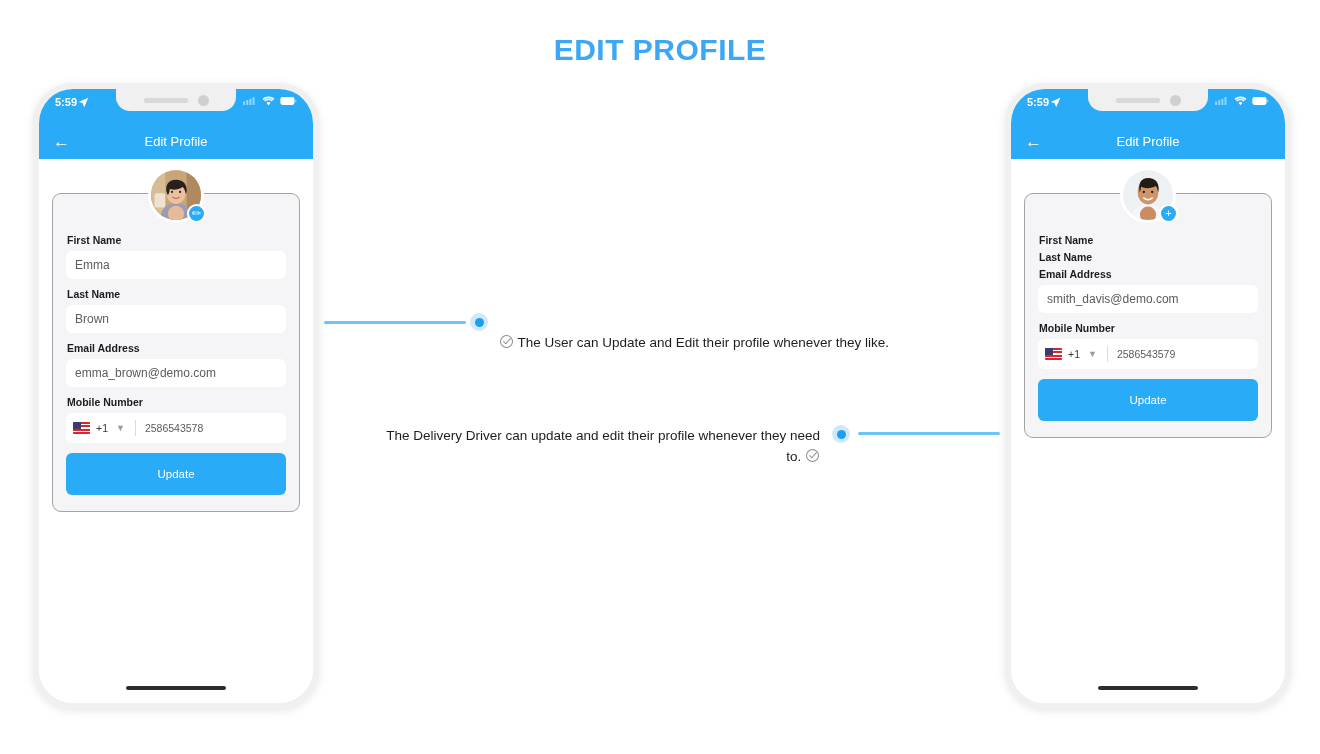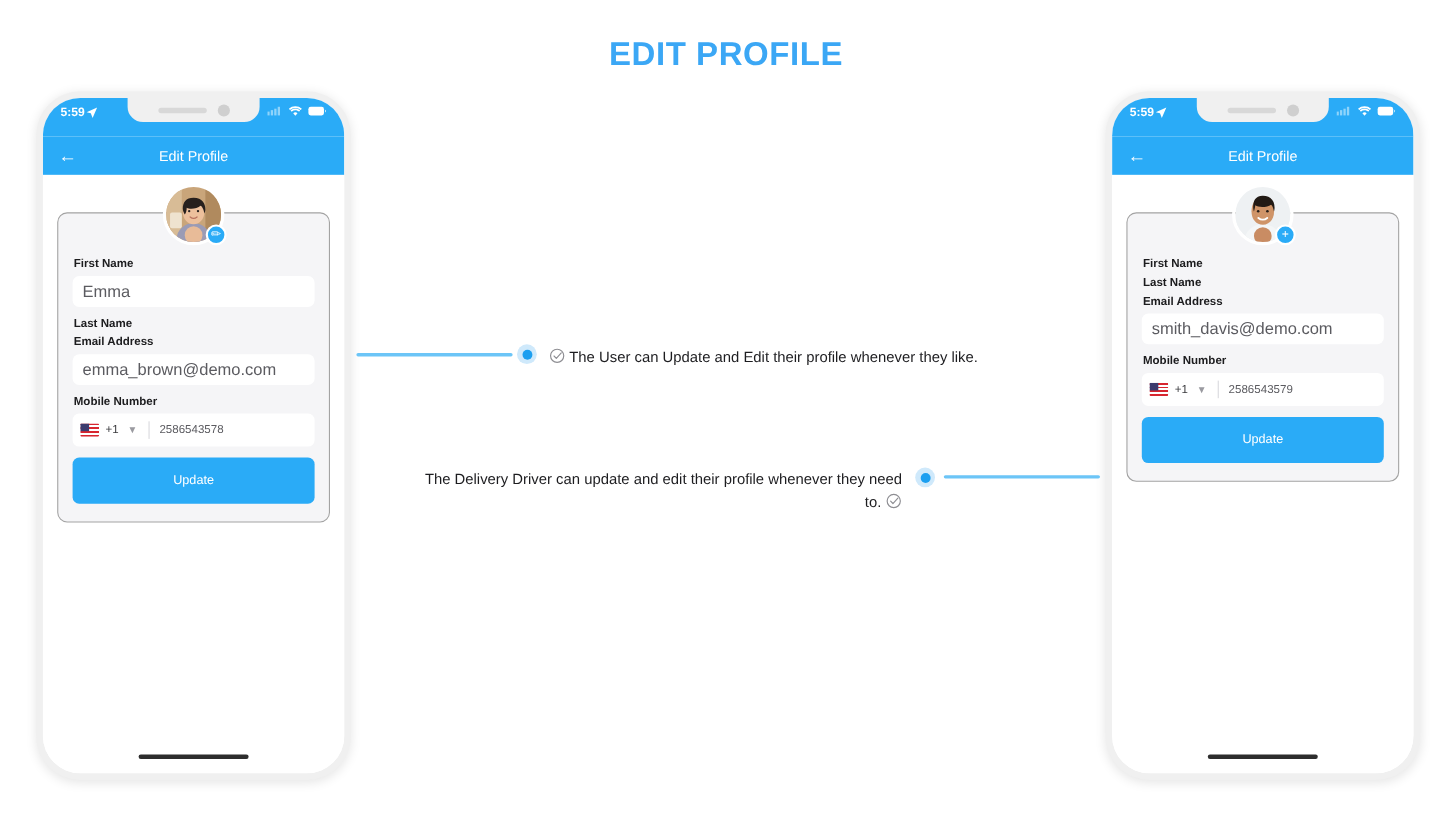--- a/index.html
+++ b/index.html
@@ -79,21 +79,21 @@
     background:#f5f5f7;border-radius:9px;padding:12px 13px 16px 13px;
     box-sizing:border-box;border:1px solid #a3a3a3;
   }
   .card-spacer{height:28px;}
   .field-label{
     font-size:10.5px;font-weight:bold;color:#1c1c1e;margin:0 0 5px 1px;
   }
   .field-input{
     background:#fff;border-radius:6px;height:28px;
     display:flex;align-items:center;padding:0 9px;box-sizing:border-box;
-    font-size:15px;color:#5b5b60;margin-bottom:9px;
+    font-size:12px;color:#5b5b60;margin-bottom:9px;
   }
   .phone-row{
     background:#fff;border-radius:6px;height:30px;display:flex;align-items:center;
     padding:0 7px;box-sizing:border-box;margin-bottom:9px;
   }
   .flag{
     width:17px;height:12px;border-radius:1px;overflow:hidden;flex:none;position:relative;
     background:#fff;
   }
   .flag .stripes{position:absolute;inset:0;
@@ -191,20 +191,21 @@
         <div class="avatar-badge">✏</div>
       </div>
 
       <div class="card">
         <div class="card-spacer"></div>
 
         <div class="field-label">First Name</div>
         <div class="field-input">Emma</div>
 
         <div class="field-label">Last Name</div>
+        <div class="field-input">Brown</div>
 
         <div class="field-label">Email Address</div>
         <div class="field-input">emma_brown@demo.com</div>
 
         <div class="field-label">Mobile Number</div>
         <div class="phone-row">
           <div class="flag">
             <div class="stripes"></div>
               <div class="canton"></div>
           </div>
@@ -306,21 +307,21 @@
 
       <div class="home-indicator"></div>
     </div>
   </div>
 </div>
 
 <div class="anno-line" style="left:324px;top:321px;width:142px;"></div>
 <div class="anno-dot" style="left:470px;top:313px;">
     <i></i>
   </div>
-<div class="anno-text" style="left:499px;top:314px;">
+<div class="anno-text" style="left:499px;top:332px;">
   <svg class="check-icon" width="15" height="15" viewBox="0 0 20 20">
     <circle cx="10" cy="10" r="8" fill="none" stroke="#8e8e93" stroke-width="1.4"></circle>
     <path d="M6.2 10.2 9 13l6-6.6" fill="none" stroke="#8e8e93" stroke-width="1.4" stroke-linecap="round" stroke-linejoin="round"></path>
   </svg>
   <span>The User can Update and Edit their profile whenever they like.</span>
 </div>
 
 <div class="anno-line" style="left:858px;top:432px;width:142px;"></div>
 <div class="anno-dot" style="left:832px;top:425px;">
     <i></i>

